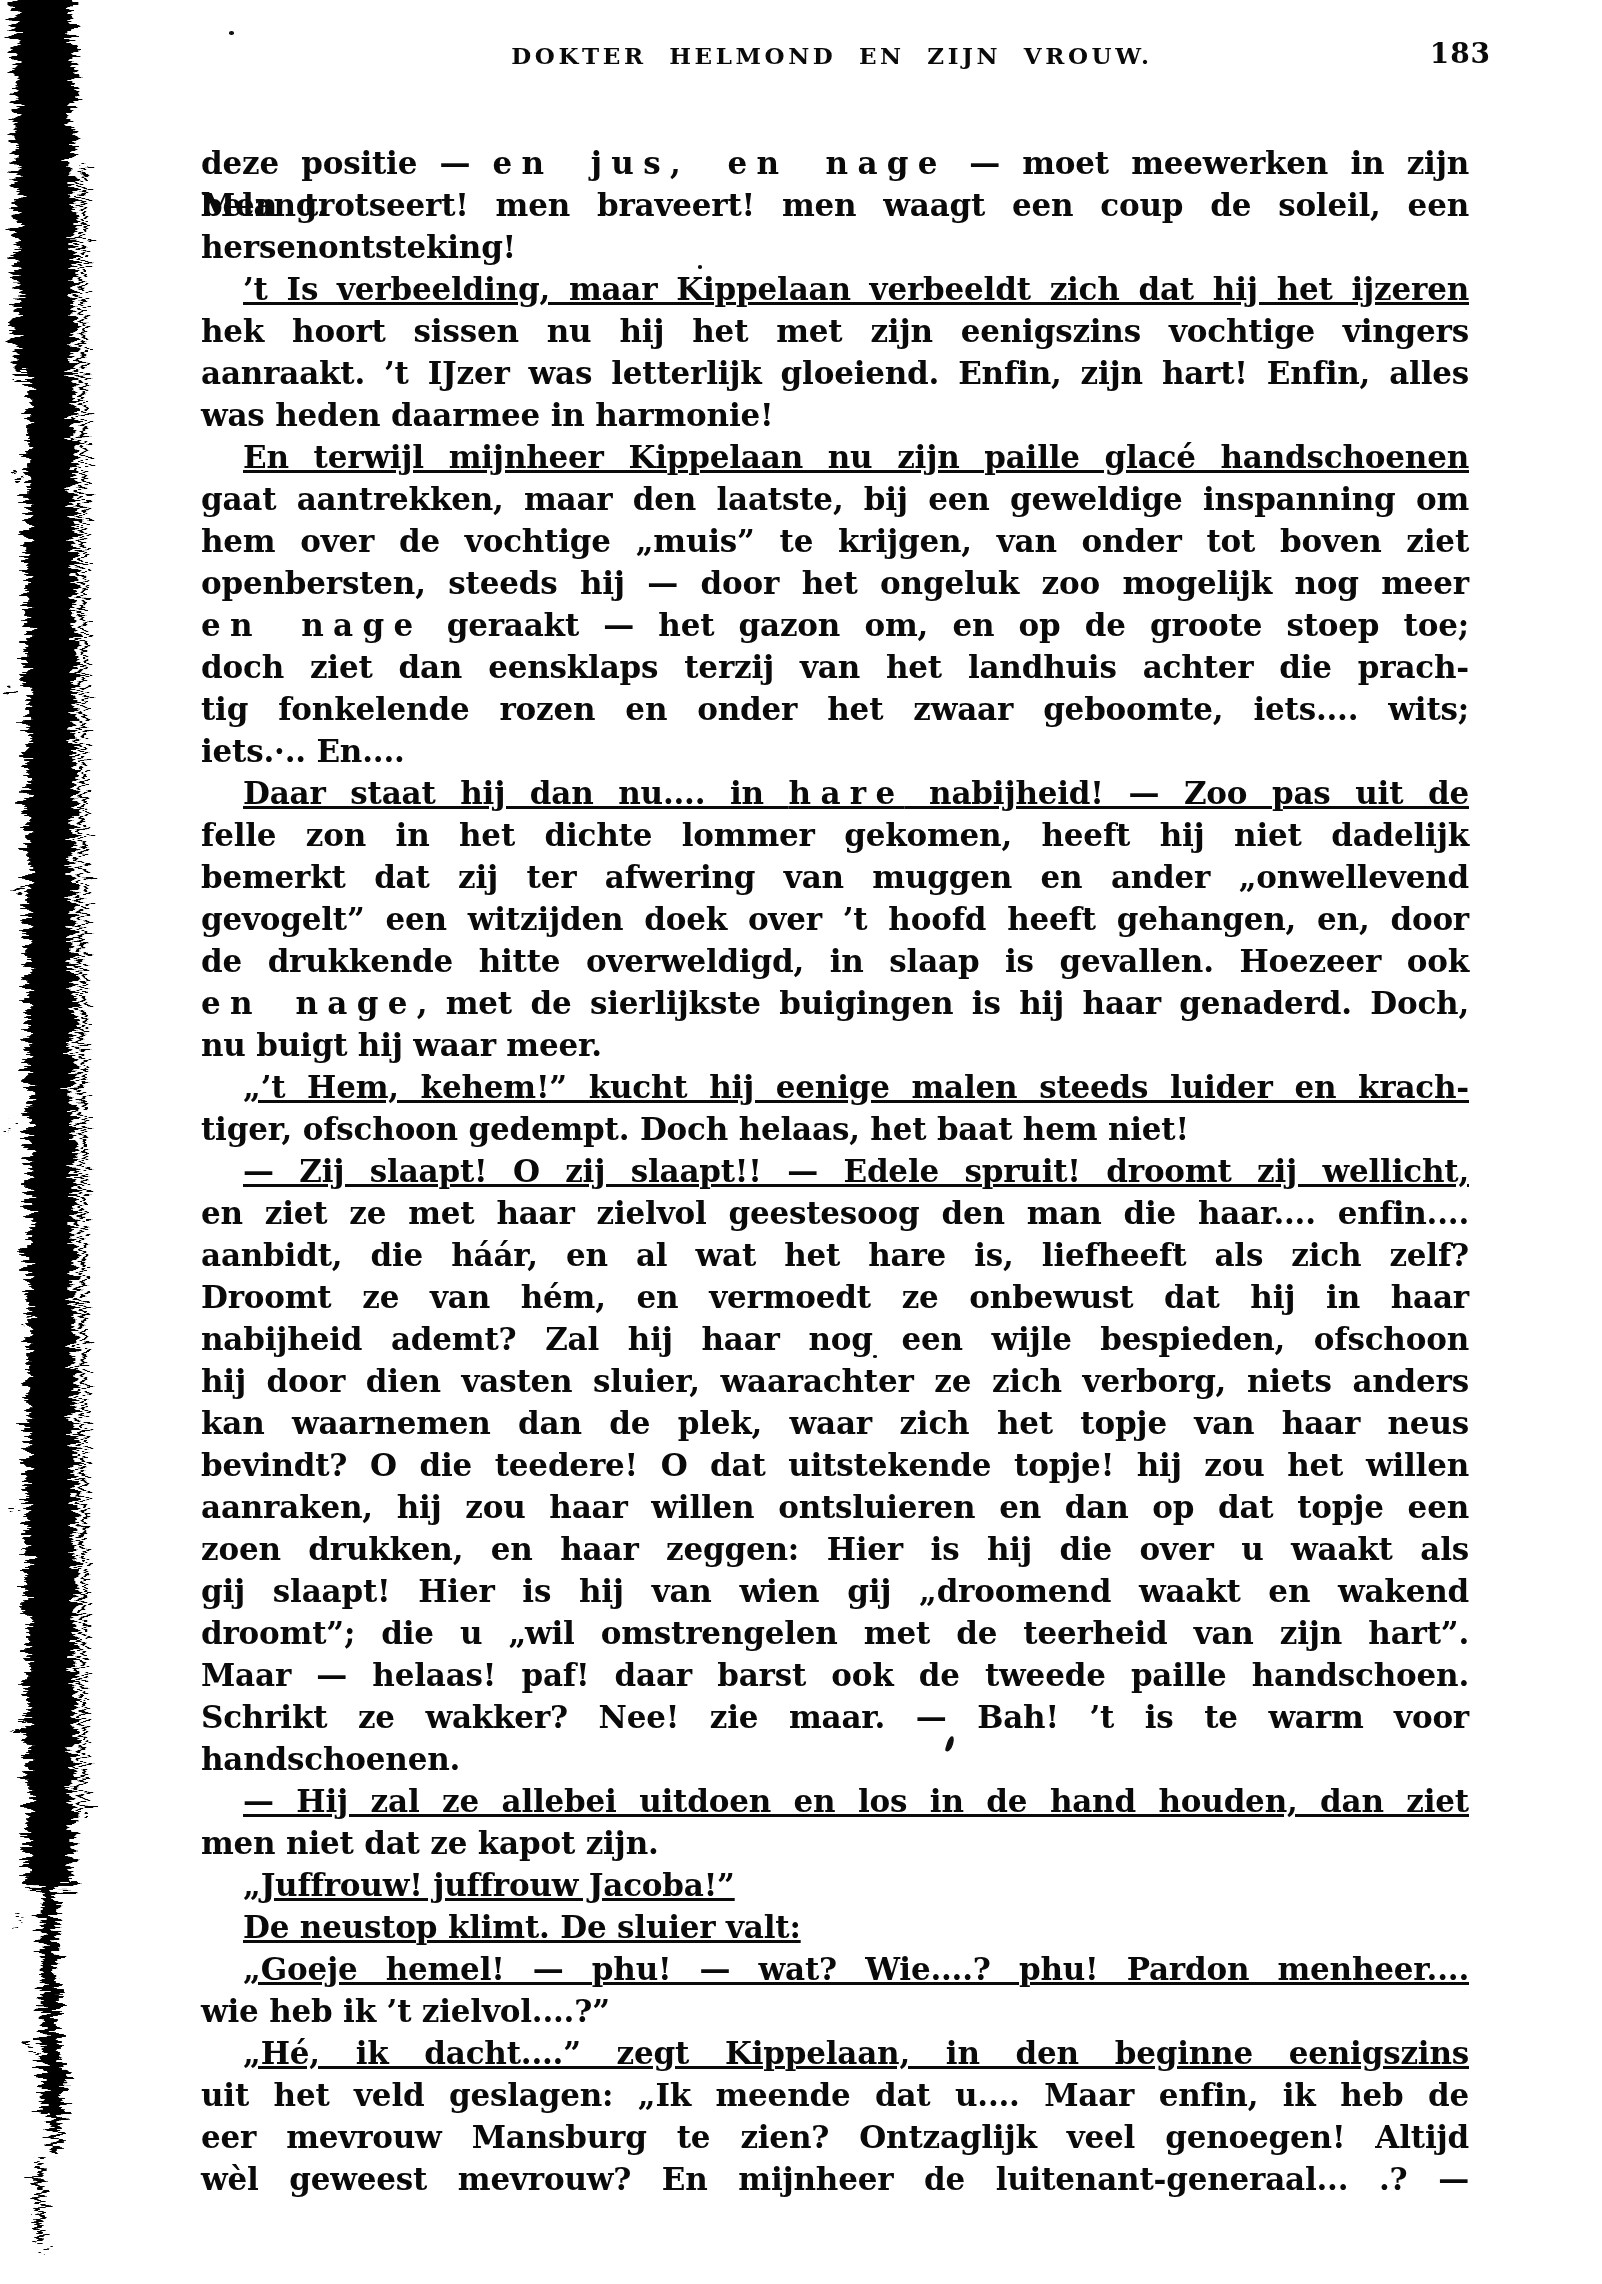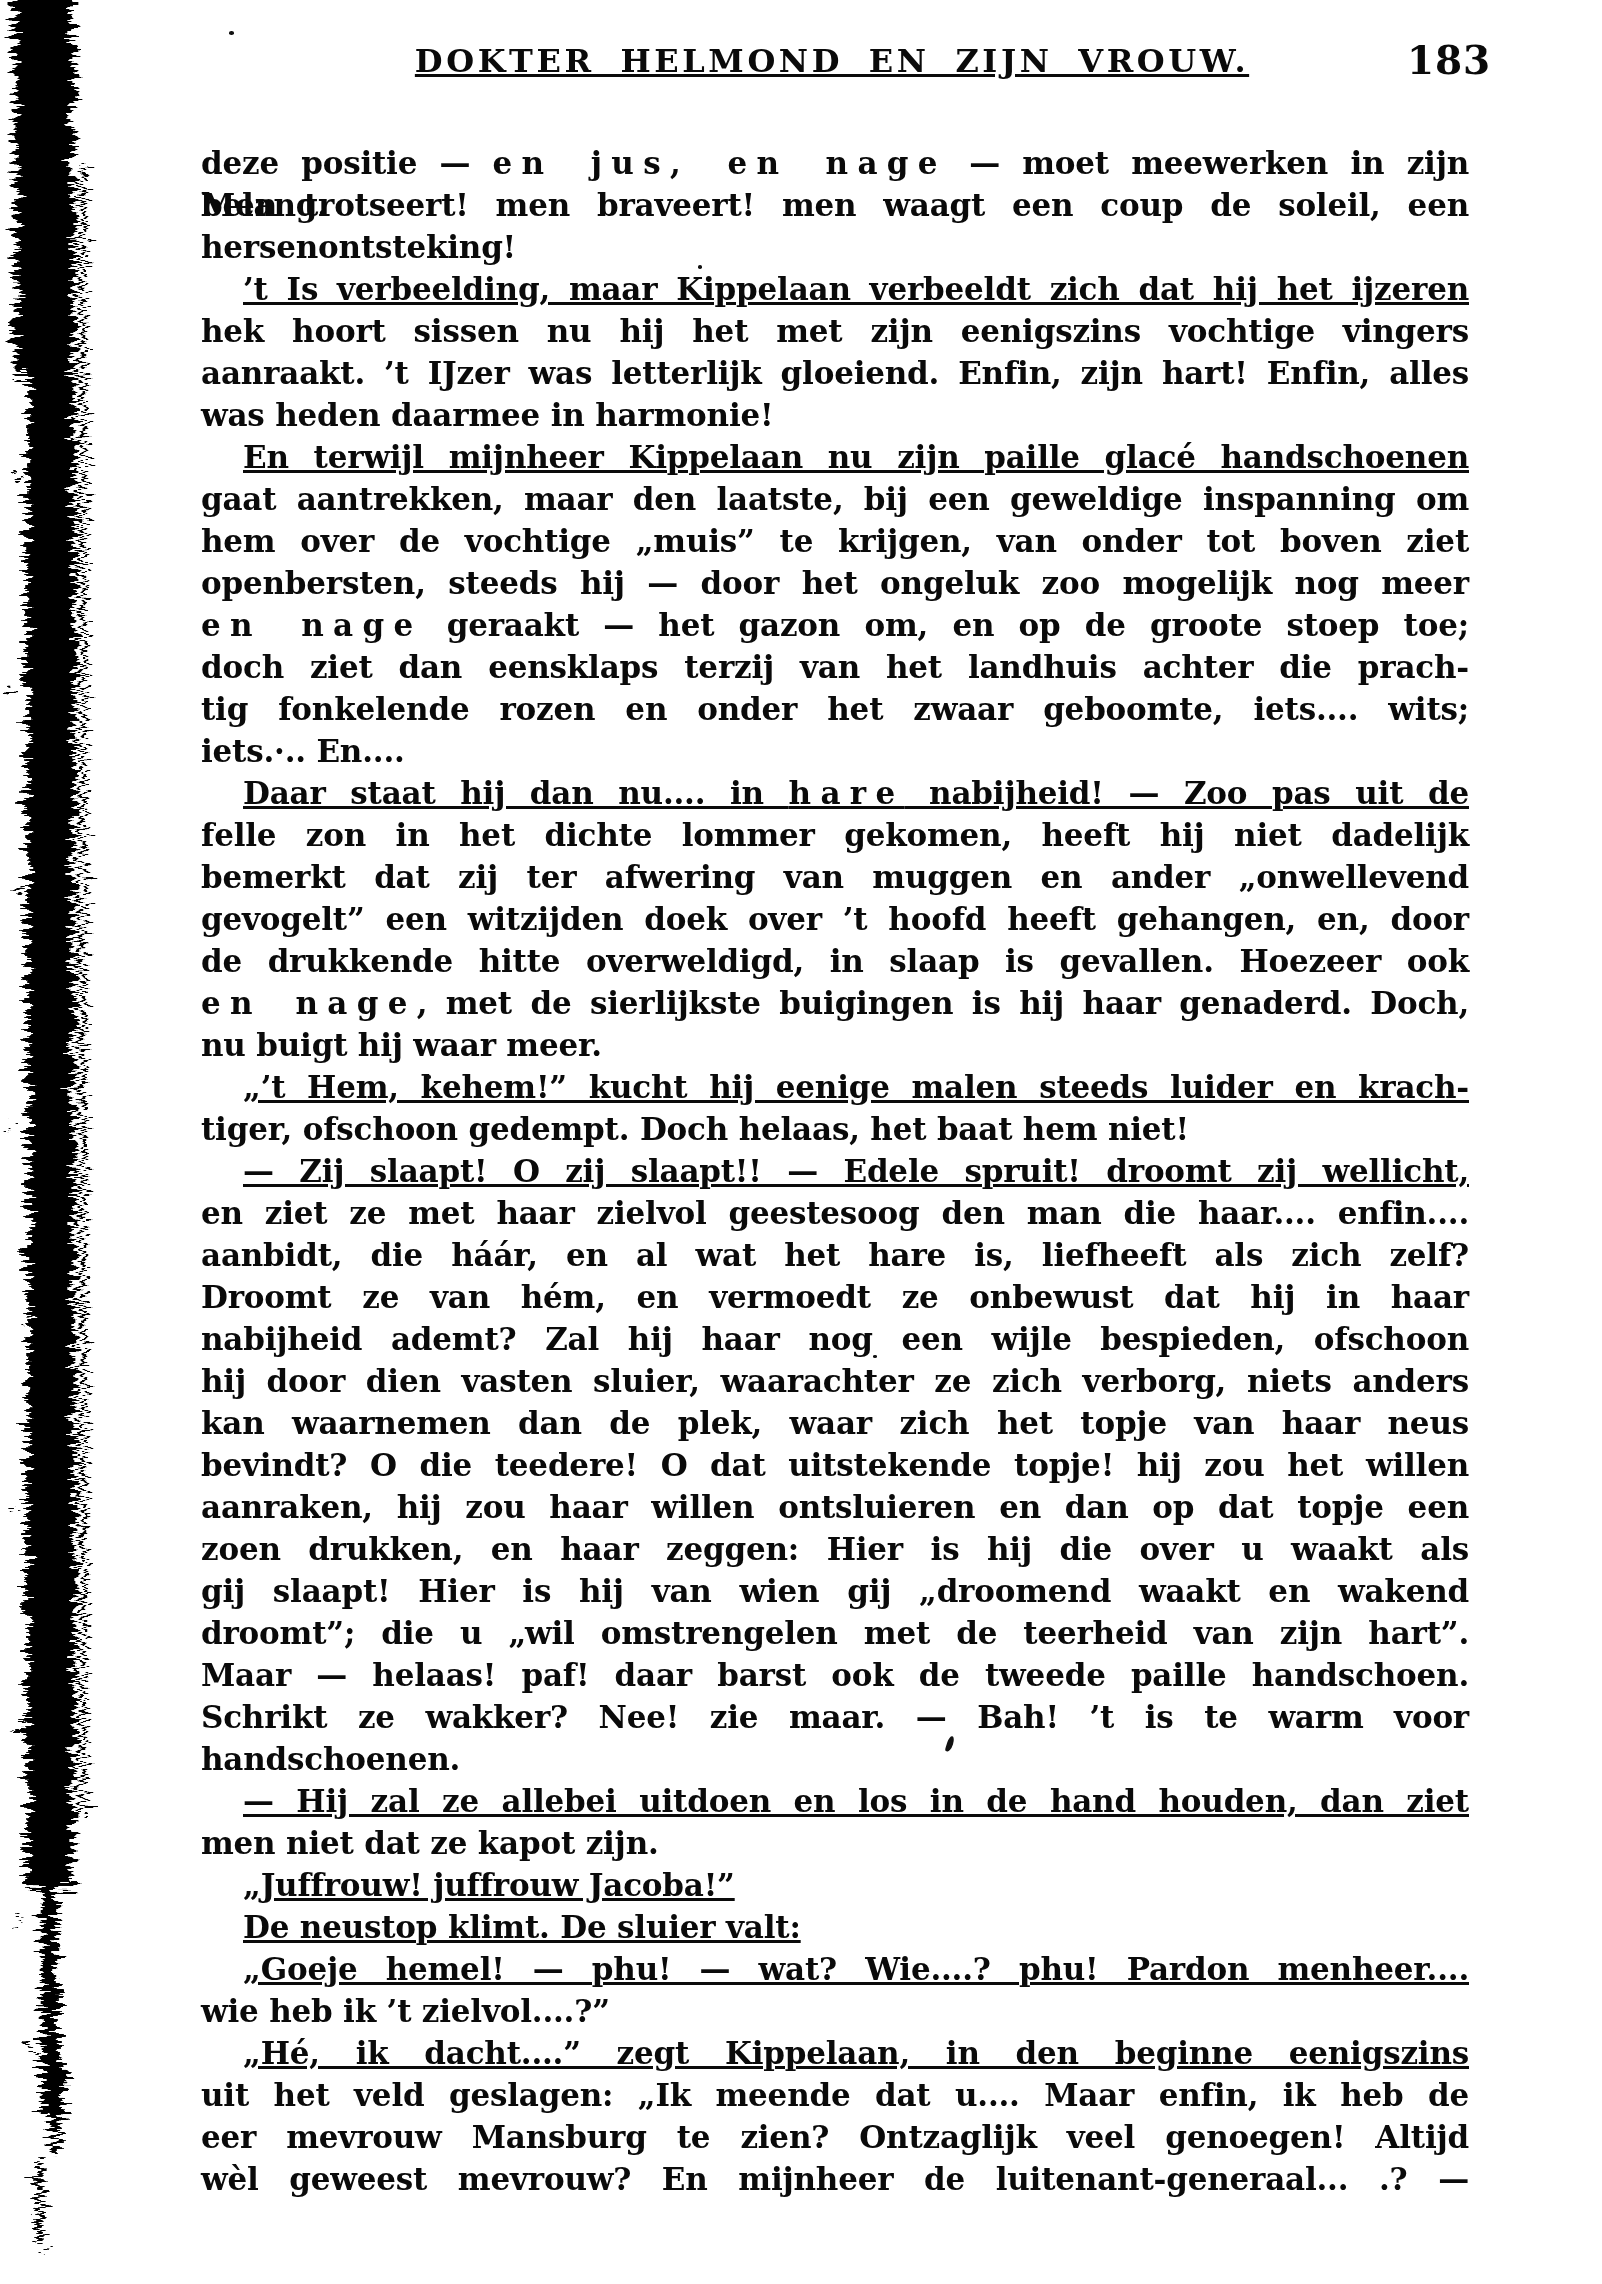--- a/index.html
+++ b/index.html
@@ -16,26 +16,26 @@
   
   .binding { position: absolute; left: 0; top: 0; }
 
   
   .header {
     position: absolute; left: 182px; top: 42px; width: 1300px; height: 45px;
   }
   .running-title {
     position: absolute; left: 0; right: 0; top: 0;
     text-align: center;
-    font-size: 32px; font-weight: 700;
-    letter-spacing: 3.6px; word-spacing: 11px; text-decoration: underline;
+    font-size: 23px; font-weight: 700;
+    letter-spacing: 3.6px; word-spacing: 11px;
   }
   .page-number {
     position: absolute; right: -9px; top: -5.5px;
-    font-size: 39px; font-weight: 700;
+    font-size: 28px; font-weight: 700;
     letter-spacing: 0.9px;
   }
 
   
   .body-text {
     position: absolute; left: 183px; top: 142px; width: 1286px;
     font-size: 31px; font-weight: 700;
     letter-spacing: -0.2px;
   }
   .line {

